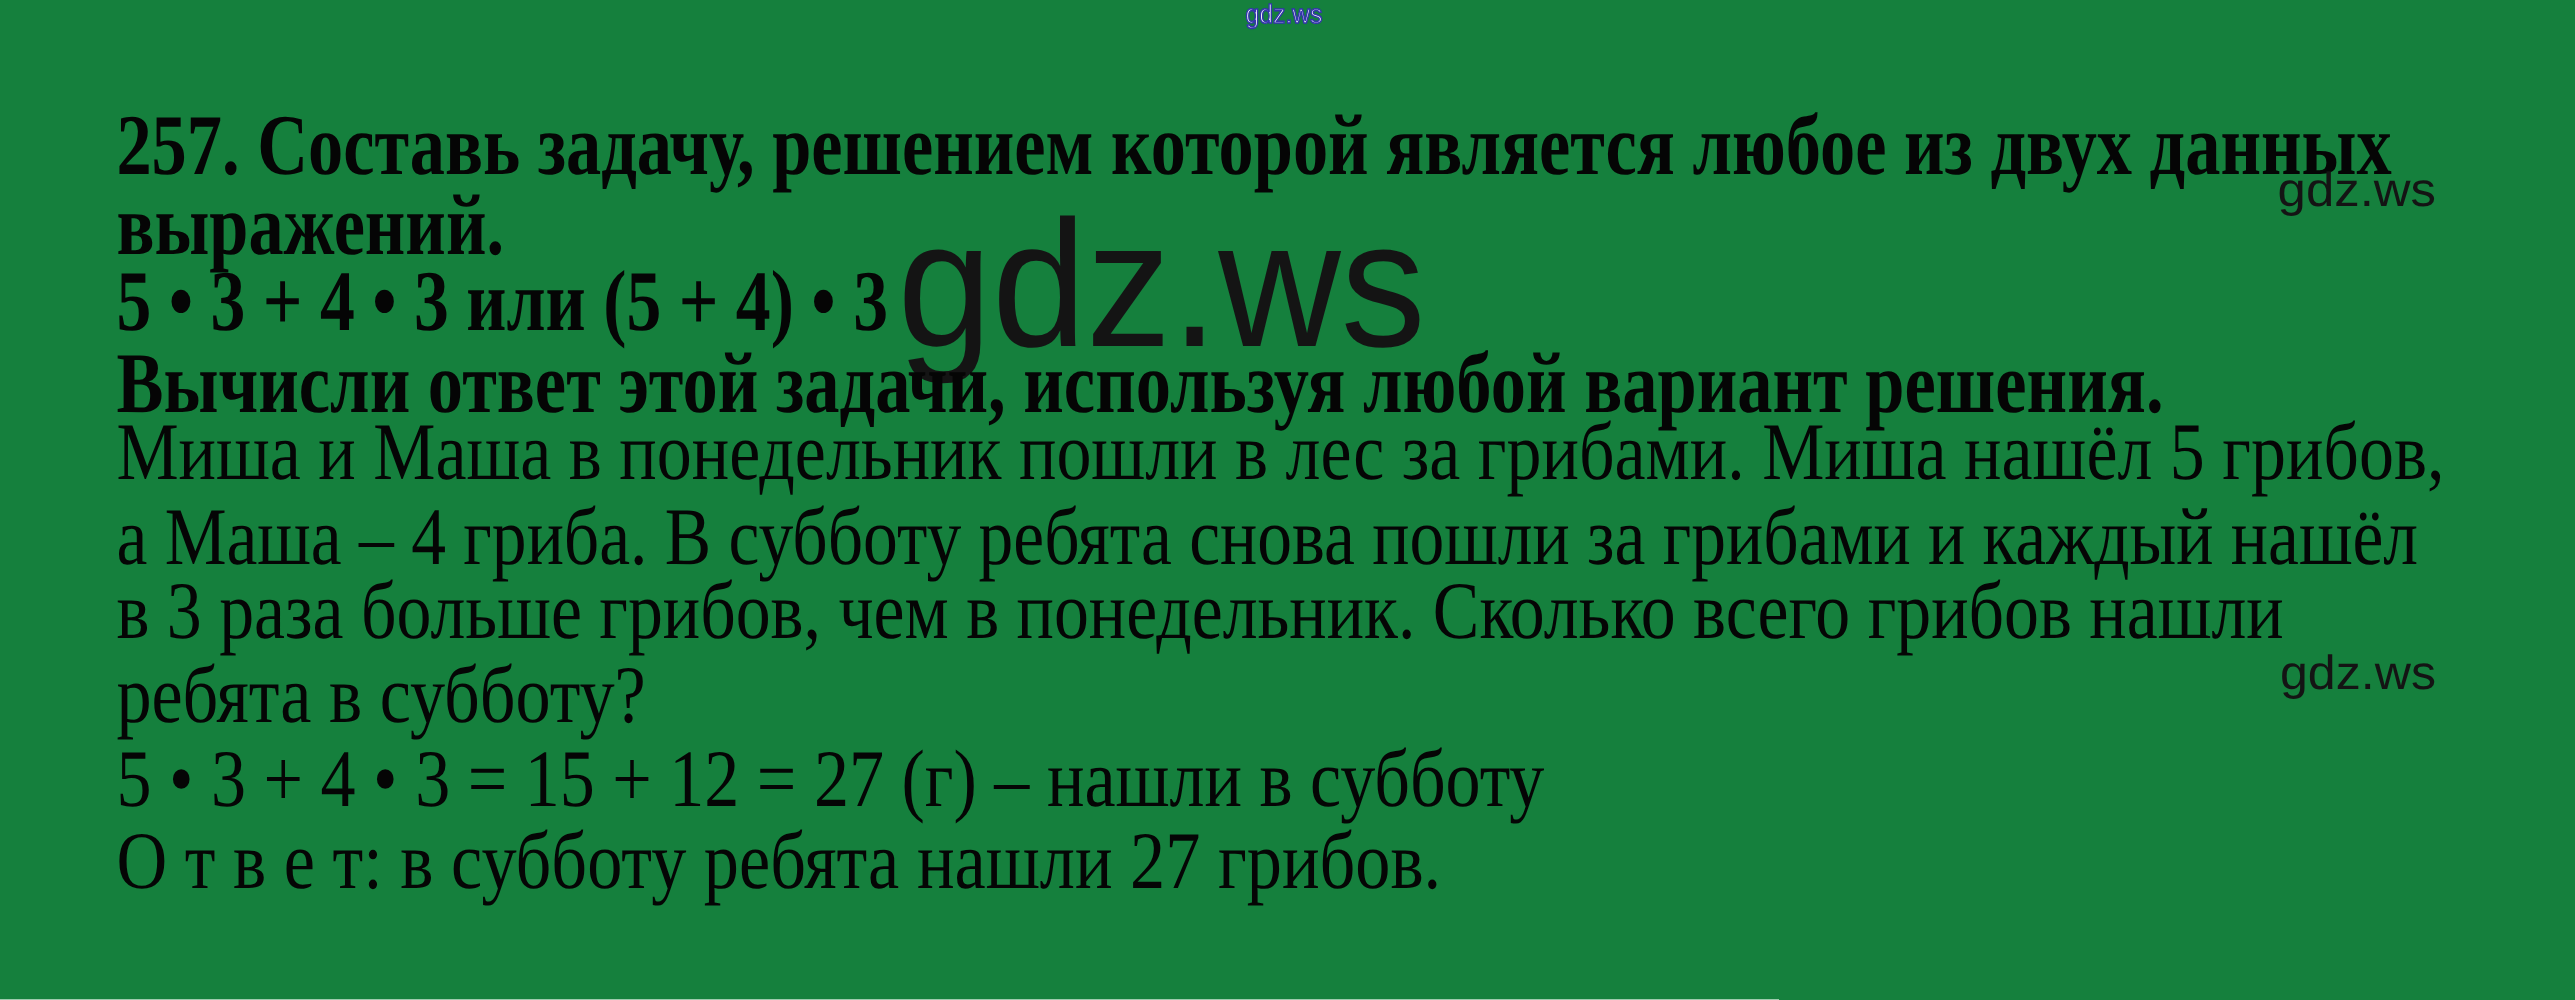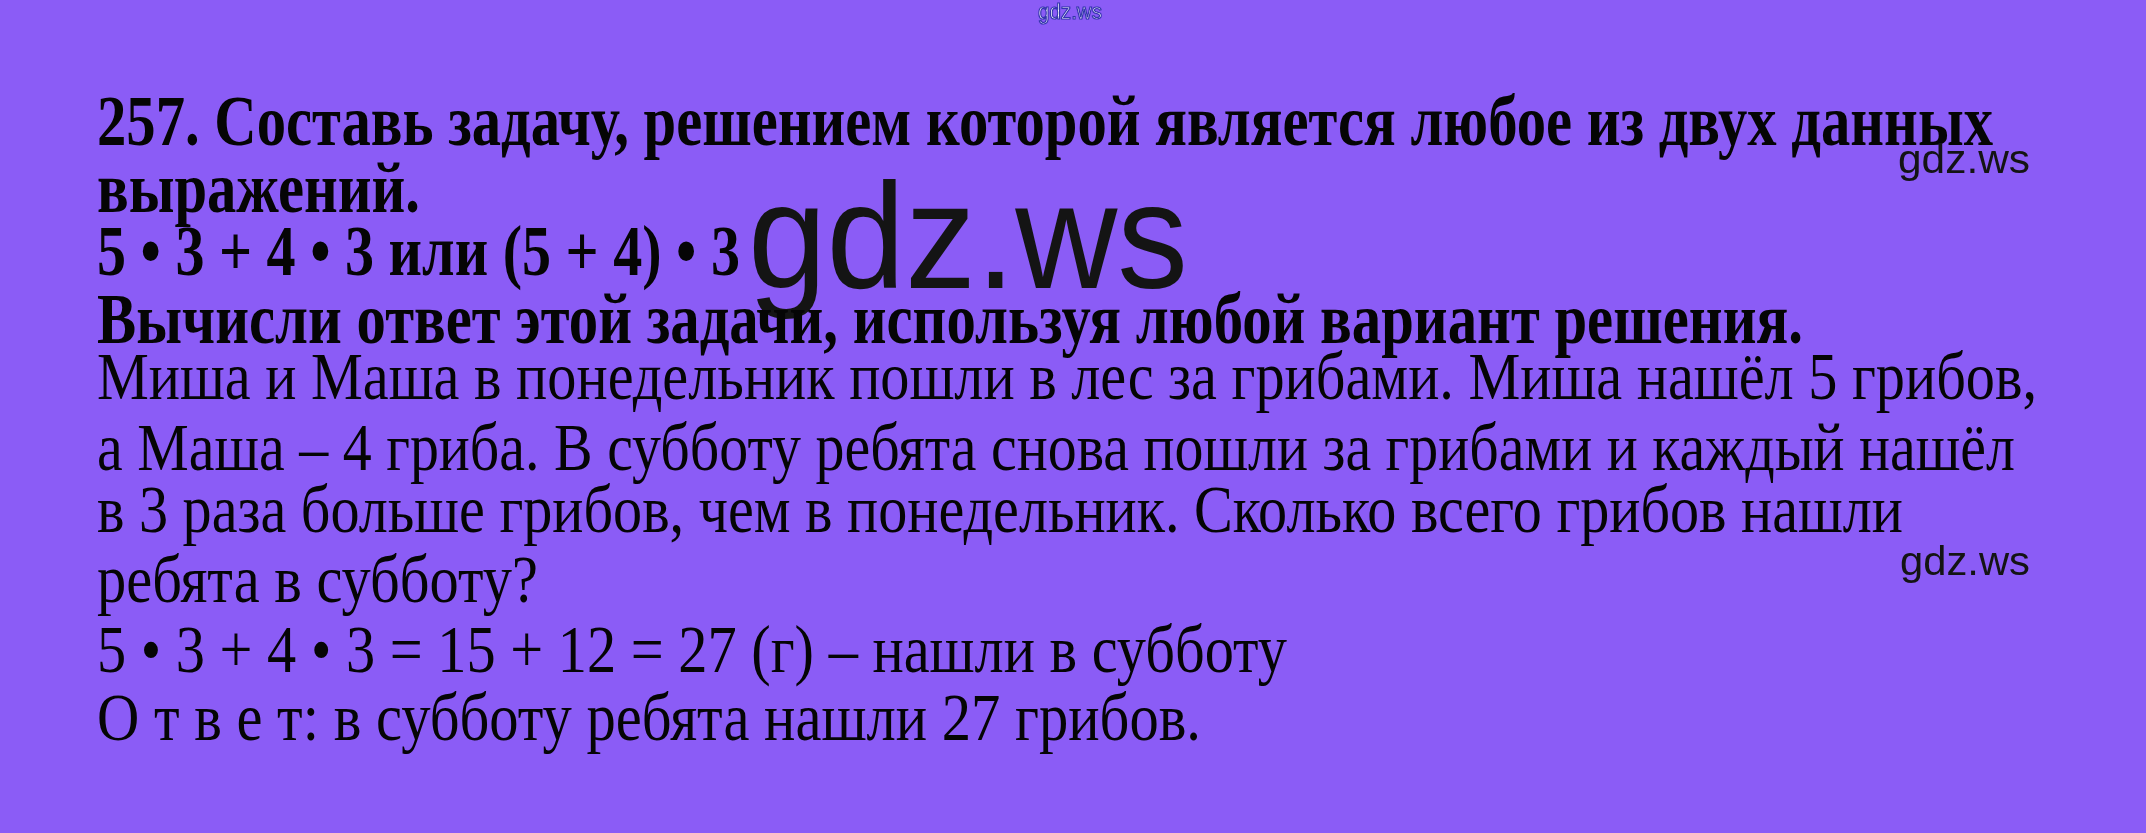--- a/index.html
+++ b/index.html
@@ -1,20 +1,20 @@
 <!DOCTYPE html>
 <html lang="ru"><head>
 <meta charset="utf-8">
 <style>
   html,body{margin:0;padding:0;background:#ffffff;}
   .canvas{
     position:relative;
     width:2146px;
     height:833px;
-    background:#8b5cf6;
+    background:#15803d;
     overflow:hidden;
     font-family:"Liberation Serif", serif;
   }
   .line{
     position:absolute;
     left:97px;
     white-space:nowrap;
     line-height:1;
     color:#050505;
     transform-origin:0 50%;

